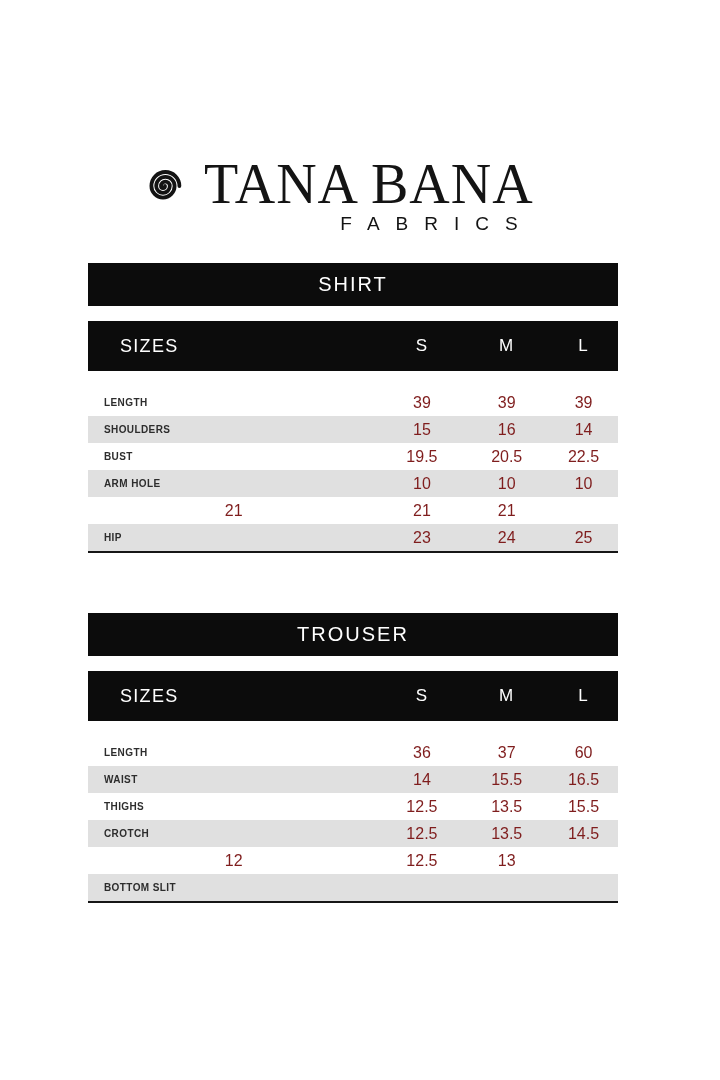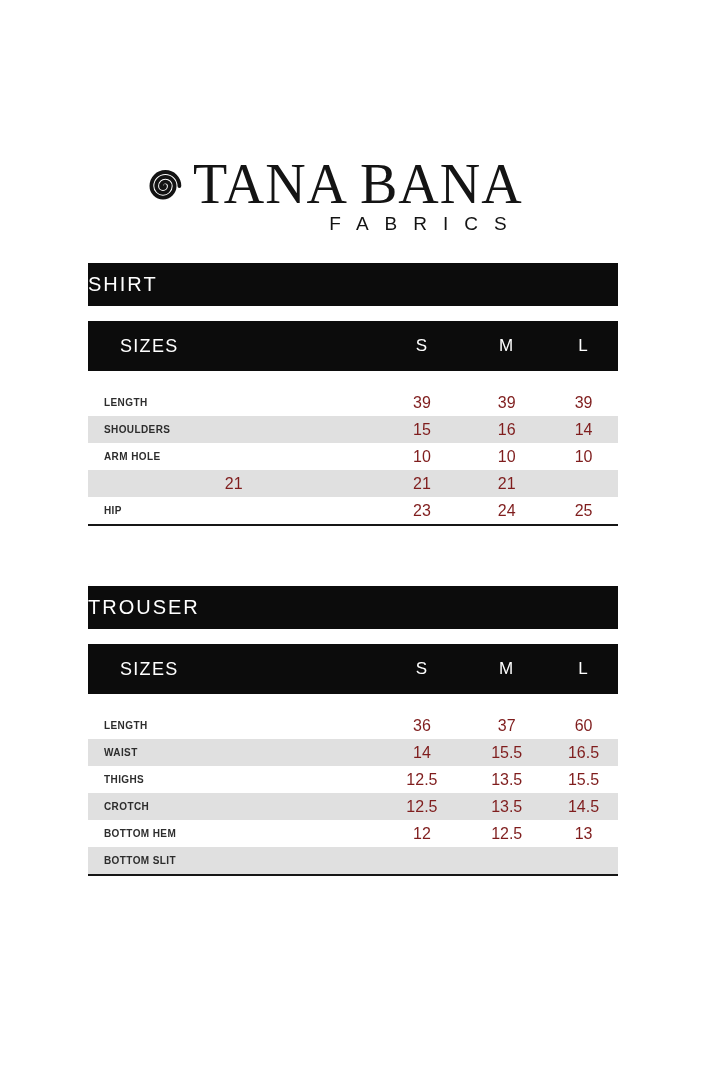--- a/index.html
+++ b/index.html
@@ -4,21 +4,21 @@
 <style>
   * { margin: 0; padding: 0; box-sizing: border-box; }
   html, body { width: 720px; height: 1080px; background: #ffffff; overflow: hidden; }
   body { font-family: "Liberation Sans", sans-serif; }
 
   
   .logo-row {
     margin: 148px 0 0 138px;
     display: flex;
     align-items: flex-start;
-    gap: 5px;
+    gap: 16px;
   }
   .spiral-wrap { margin-top: 13px; width: 50px; height: 50px; flex: 0 0 auto; }
   .spiral-wrap svg { width: 50px; height: 50px; display: block; }
   .brand-text { margin-top: 8px; display: flex; flex-direction: column; }
   .brand-title {
     font-family: "Liberation Serif", serif;
     font-size: 56px;
     line-height: 56px;
     letter-spacing: 1px;
     color: #141414;
@@ -37,21 +37,21 @@
   
   .content { width: 530px; margin: 28px 0 0 88px; }
   .section + .section { margin-top: 60px; }
 
   .title-bar {
     height: 43px;
     background: #0c0c0c;
     color: #ffffff;
     display: flex;
     align-items: center;
-    justify-content: flex-start;
+    justify-content: center;
     font-size: 20px;
     letter-spacing: 2px;
     margin-bottom: 15px;
   }
 
   .grid-cols {
     display: grid;
     grid-template-columns: 55% 16% 16% 13%;
     align-items: center;
   }
@@ -132,20 +132,26 @@
         <span class="val-cell">39</span>
         <span class="val-cell">39</span>
       </div>
       <div class="trow grid-cols">
         <span class="label-cell">SHOULDERS</span>
         <span class="val-cell">15</span>
         <span class="val-cell">16</span>
         <span class="val-cell">14</span>
       </div>
       <div class="trow grid-cols">
+        <span class="label-cell">BUST</span>
+        <span class="val-cell">19.5</span>
+        <span class="val-cell">20.5</span>
+        <span class="val-cell">22.5</span>
+      </div>
+      <div class="trow grid-cols">
         <span class="label-cell">ARM HOLE</span>
         <span class="val-cell">10</span>
         <span class="val-cell">10</span>
         <span class="val-cell">10</span>
       </div>
       <div class="trow grid-cols">
         <span class="val-cell">21</span>
         <span class="val-cell">21</span>
         <span class="val-cell">21</span>
       </div>
@@ -189,21 +195,20 @@
         <span class="val-cell">13.5</span>
         <span class="val-cell">15.5</span>
       </div>
       <div class="trow grid-cols">
         <span class="label-cell">CROTCH</span>
         <span class="val-cell">12.5</span>
         <span class="val-cell">13.5</span>
         <span class="val-cell">14.5</span>
       </div>
       <div class="trow grid-cols">
-        <span class="label-cell">BOTTOM HEM</span>
         <span class="val-cell">12</span>
         <span class="val-cell">12.5</span>
         <span class="val-cell">13</span>
       </div>
       <div class="trow grid-cols">
         <span class="label-cell">BOTTOM SLIT</span>
         <span class="val-cell"></span>
         <span class="val-cell"></span>
         <span class="val-cell"></span>
       </div>

